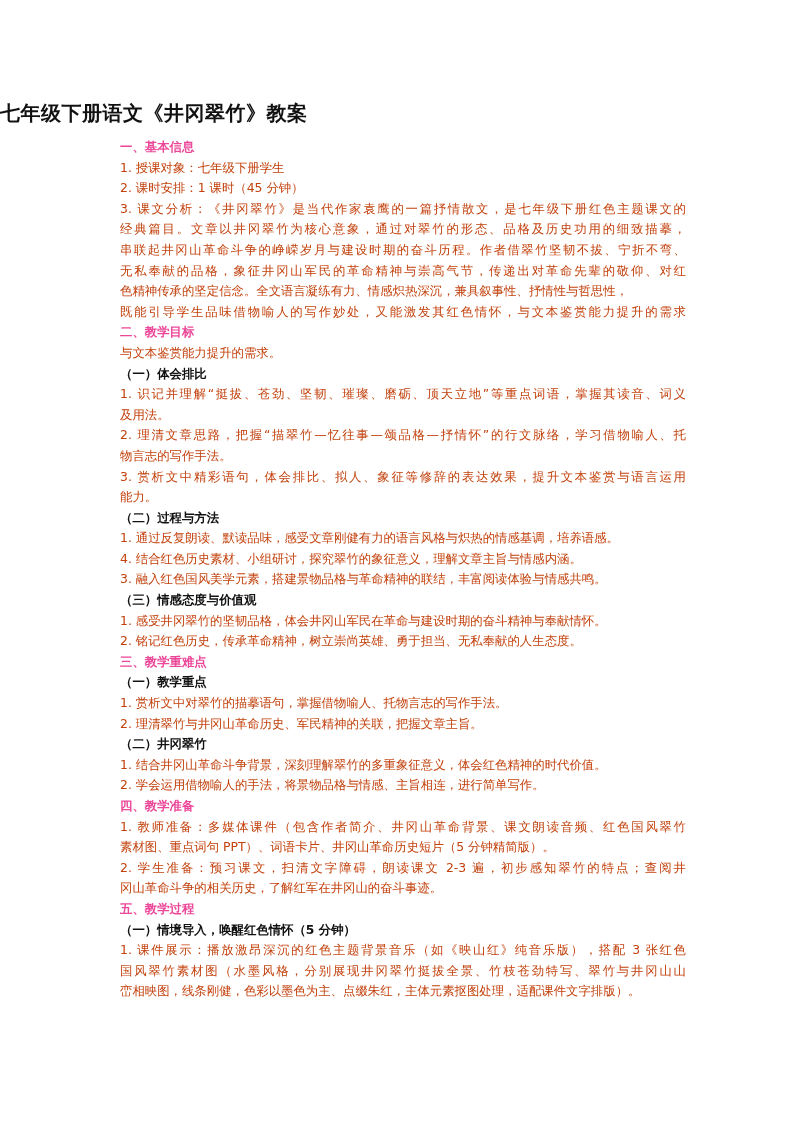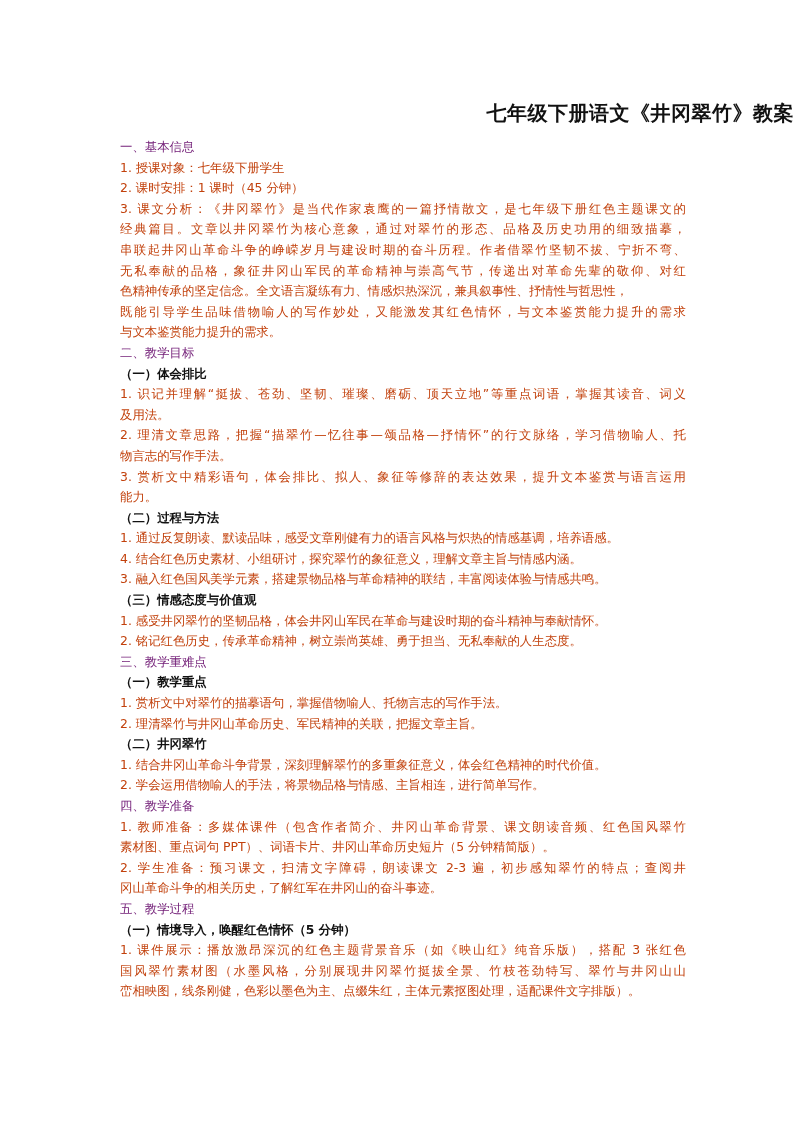--- a/index.html
+++ b/index.html
@@ -1,46 +1,46 @@
 <!DOCTYPE html>
 <html><head>
 <meta charset="utf-8">
 <style>
   html, body { margin: 0; padding: 0; background: #ffffff; }
   body { width: 794px; height: 1123px; position: relative; overflow: hidden;
          font-family: "DejaVu Sans", "Liberation Sans", sans-serif; color: #1a1a1a; }
   .page { position: absolute; left: 0; top: 0; width: 794px; height: 1123px; background: #fff; }
-  .title { position: absolute; top: 100px; left: 0; width: 794px; text-align: right;
+  .title { position: absolute; top: 100px; left: 0; width: 794px; text-align: left;
            font-size: 20px; font-weight: bold; letter-spacing: 0.5px; color: #111; }
   .content { position: absolute; top: 137px; left: 120px; width: 566px; }
   .ln { height: 20.6px; line-height: 20.6px; font-size: 12.4px; white-space: nowrap; color: #c2410c; }
-  .h1 { font-weight: normal; color: #701a75; }
+  .h1 { font-weight: bold; color: #ec4899; }
   .h2 { font-weight: bold; color: #111; }
   .just { text-align: justify; text-align-last: justify; }
 </style>
 </head>
 <body>
 
 <div class="page">
   <div class="title">七年级下册语文《井冈翠竹》教案</div>
 
   <div class="content">
 
     <div class="ln h1">一、基本信息</div>
     <div class="ln">1. 授课对象：七年级下册学生</div>
     <div class="ln">2. 课时安排：1 课时（45 分钟）</div>
     <div class="ln just">3. 课文分析：《井冈翠竹》是当代作家袁鹰的一篇抒情散文，是七年级下册红色主题课文的</div>
     <div class="ln just">经典篇目。文章以井冈翠竹为核心意象，通过对翠竹的形态、品格及历史功用的细致描摹，</div>
     <div class="ln just">串联起井冈山革命斗争的峥嵘岁月与建设时期的奋斗历程。作者借翠竹坚韧不拔、宁折不弯、</div>
     <div class="ln just">无私奉献的品格，象征井冈山军民的革命精神与崇高气节，传递出对革命先辈的敬仰、对红</div>
     <div class="ln">色精神传承的坚定信念。全文语言凝练有力、情感炽热深沉，兼具叙事性、抒情性与哲思性，</div>
     <div class="ln just">既能引导学生品味借物喻人的写作妙处，又能激发其红色情怀，与文本鉴赏能力提升的需求</div>
+    <div class="ln h1">二、教学目标</div>
+
     <div class="ln">与文本鉴赏能力提升的需求。</div>
-
-    <div class="ln h1">二、教学目标</div>
     <div class="ln h2">（一）体会排比</div>
     <div class="ln just">1. 识记并理解“挺拔、苍劲、坚韧、璀璨、磨砺、顶天立地”等重点词语，掌握其读音、词义</div>
     <div class="ln">及用法。</div>
     <div class="ln just">2. 理清文章思路，把握“描翠竹—忆往事—颂品格—抒情怀”的行文脉络，学习借物喻人、托</div>
     <div class="ln">物言志的写作手法。</div>
     <div class="ln just">3. 赏析文中精彩语句，体会排比、拟人、象征等修辞的表达效果，提升文本鉴赏与语言运用</div>
     <div class="ln">能力。</div>
 
     <div class="ln h2">（二）过程与方法</div>
     <div class="ln">1. 通过反复朗读、默读品味，感受文章刚健有力的语言风格与炽热的情感基调，培养语感。</div>

